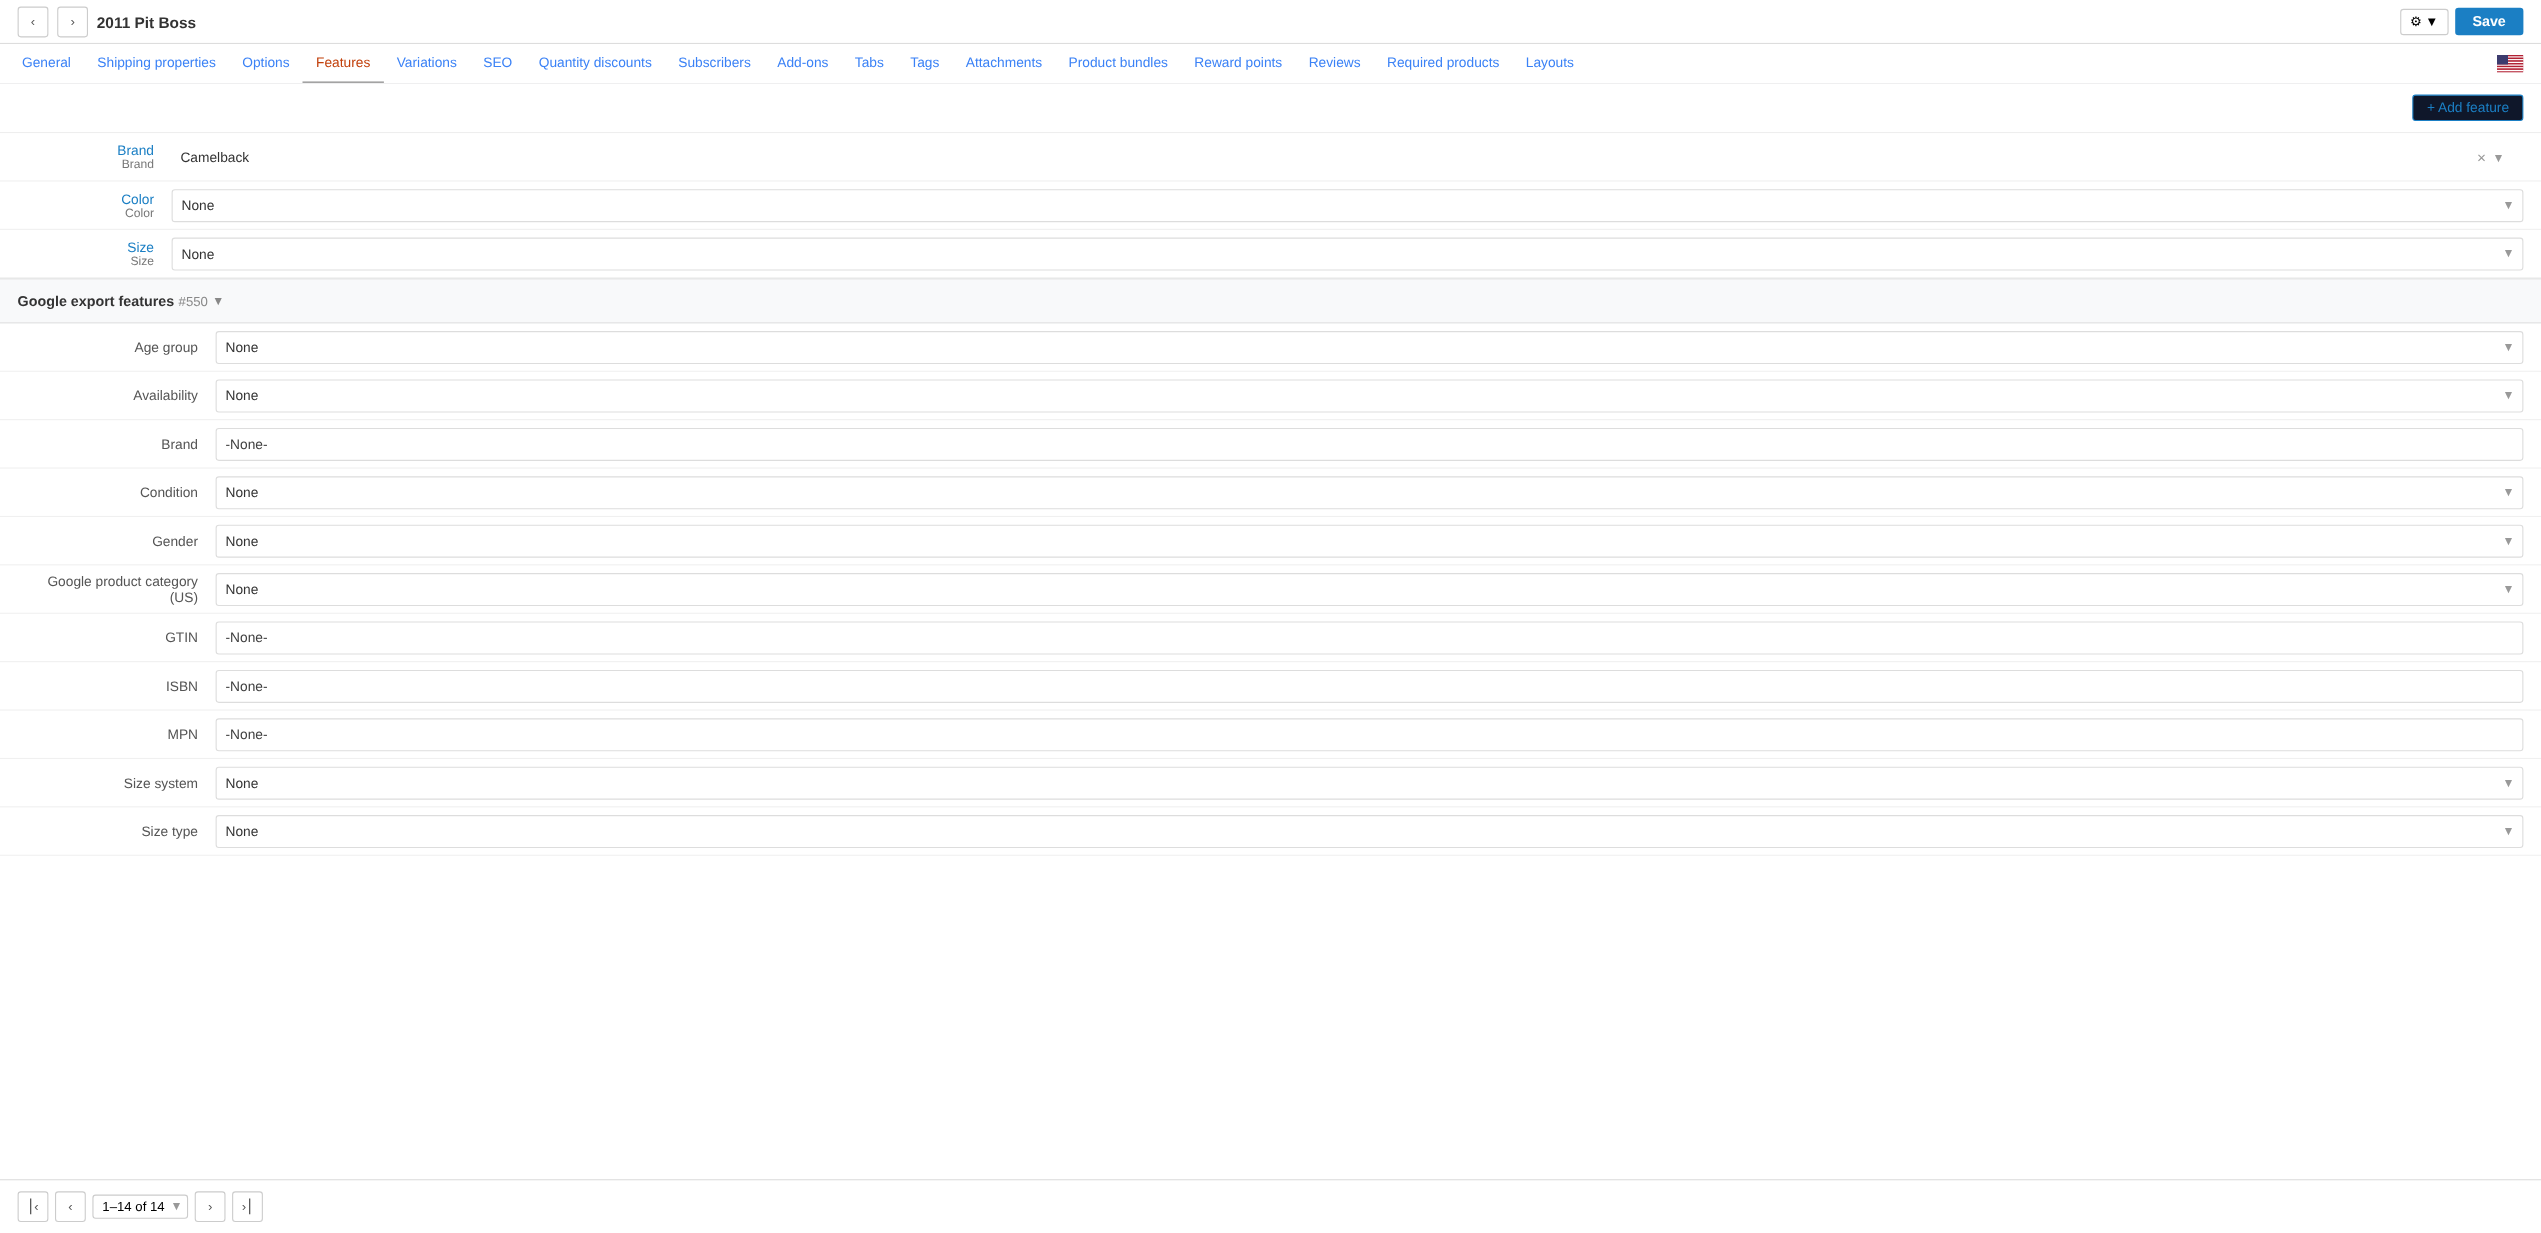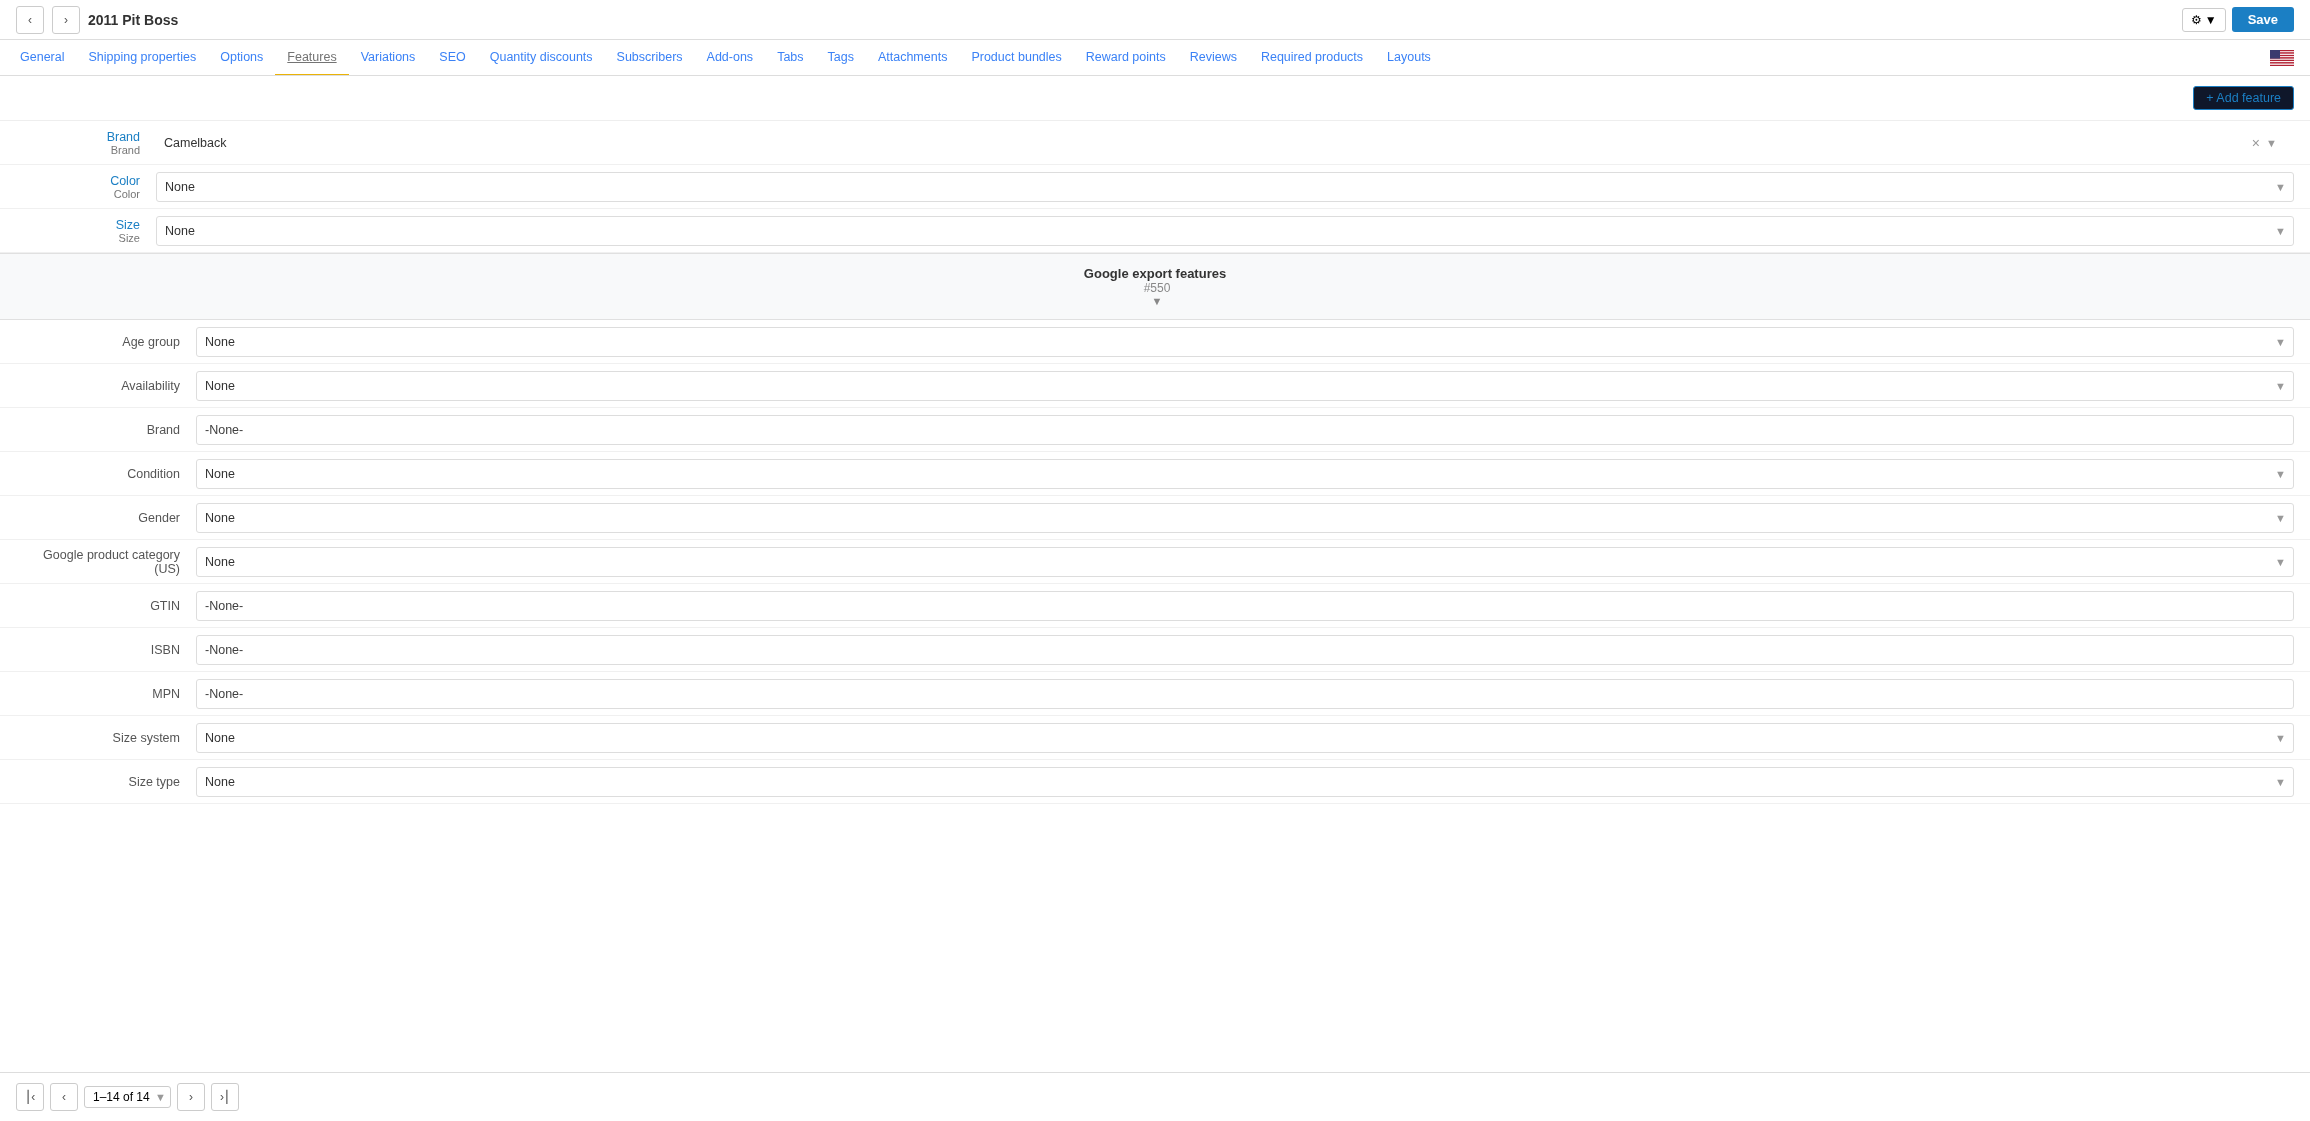--- a/index.html
+++ b/index.html
@@ -29,21 +29,21 @@
 
     
     .tabs-bar {
       display: flex; align-items: center; background: #fff; border-bottom: 1px solid #ddd;
       padding: 0 8px; overflow-x: auto; white-space: nowrap;
     }
     .tab {
       padding: 10px 12px; cursor: pointer; font-size: 12.5px; color: #3b82f6;
       border-bottom: 2px solid transparent; margin-bottom: -1px;
     }
-    .tab.active { color: #737373; border-bottom: 2px solid #eab308; font-weight: 500; text-decoration: underline; }
+    .tab.active { color: #c2410c; border-bottom: 2px solid #a3a3a3; font-weight: 500; }
 
     
     .main { background: #fff; min-height: calc(100vh - 80px); padding: 0; }
 
     
     .action-bar {
       display: flex; justify-content: flex-end; padding: 10px 16px;
       border-bottom: 1px solid #eee;
     }
     .add-feature-btn {
@@ -73,21 +73,21 @@
     }
 
     
     .brand-value-wrap { display: flex; align-items: center; flex: 1; gap: 6px; }
     .brand-value-text { font-size: 12.5px; color: #333; flex: 1; padding: 5px 8px; }
     .clear-btn { color: #999; cursor: pointer; font-size: 14px; background: none; border: none; }
 
     
     .section-header {
       display: flex; align-items: center; padding: 12px 16px;
-      background: #f8f9fa; border-bottom: 1px solid #e0e0e0; border-top: 1px solid #e0e0e0; flex-direction: column;
+      background: #f8f9fa; border-bottom: 1px solid #e0e0e0; border-top: 1px solid #e0e0e0;
     }
     .section-title { font-size: 13px; font-weight: 600; color: #333; }
     .section-id { color: #888; font-size: 12px; margin-left: 4px; }
     .section-arrow { color: #888; font-size: 11px; margin-left: 4px; cursor: pointer; }
 
     
     .gexport-row {
       display: grid; grid-template-columns: 180px 1fr; align-items: center;
       min-height: 44px; border-bottom: 1px solid #f0f0f0; padding: 0 16px;
     }

